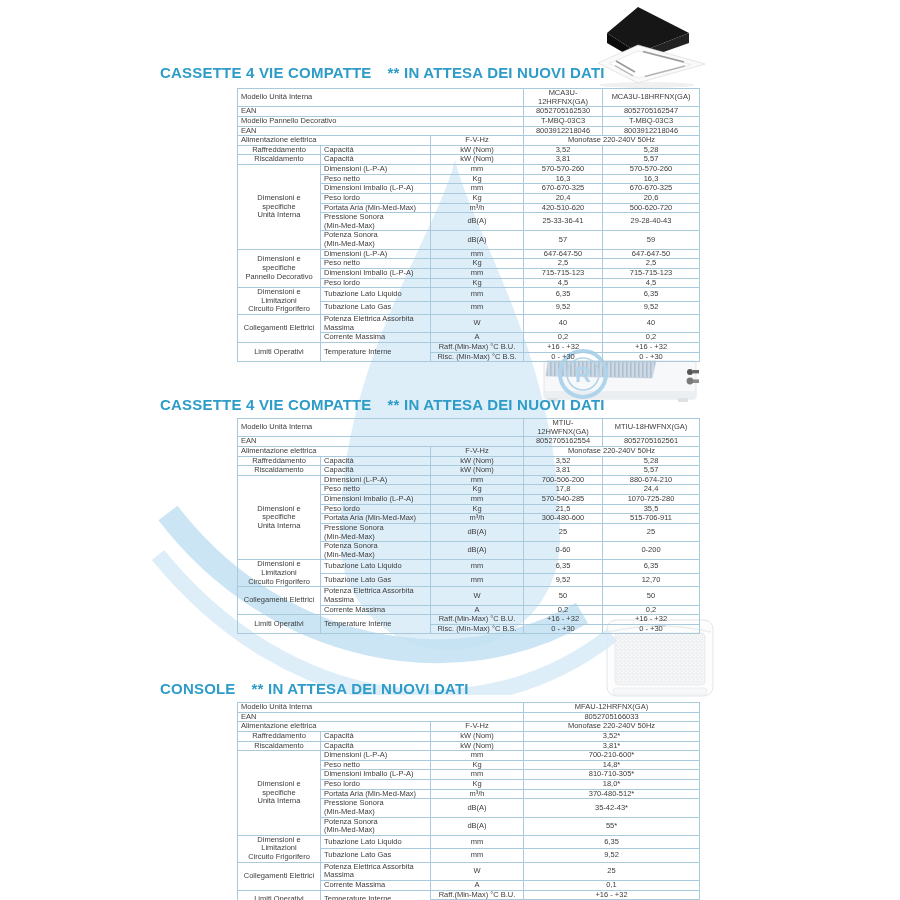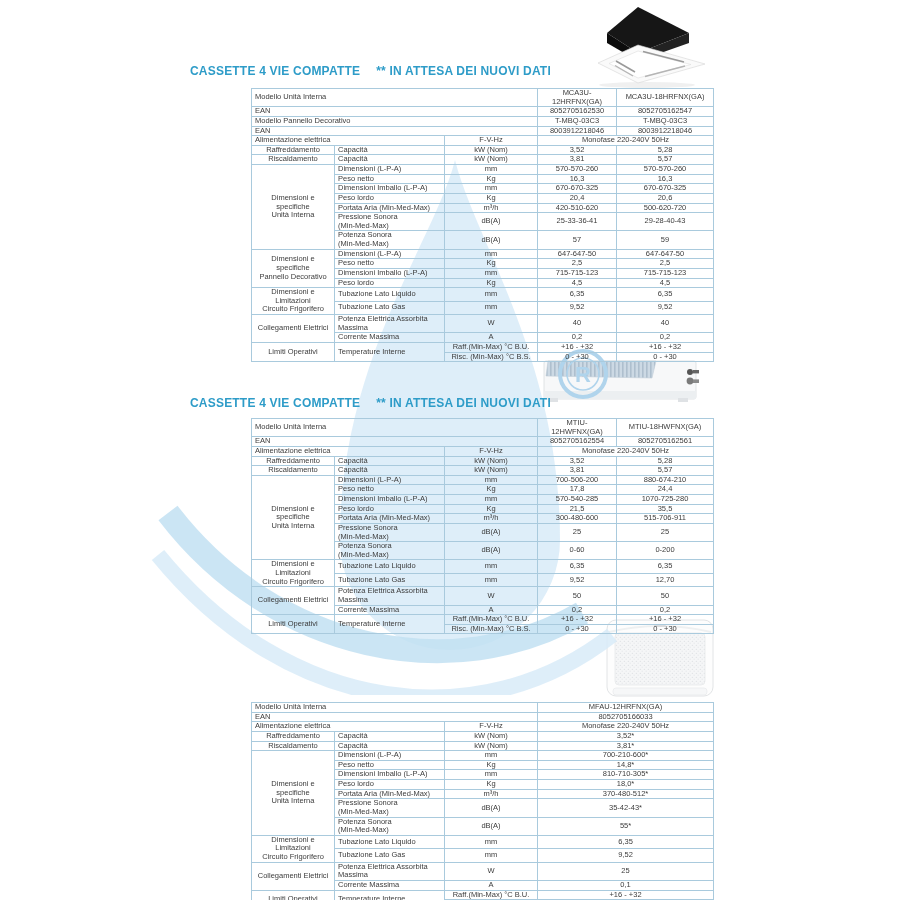--- a/index.html
+++ b/index.html
@@ -3,26 +3,26 @@
 <meta charset="utf-8">
 <style>
   html,body{margin:0;padding:0;background:#fff;}
   .page{position:relative;width:900px;height:900px;background:#ffffff;overflow:hidden;
         font-family:"Liberation Sans",sans-serif;}
   
   .watermark{position:absolute;left:150px;top:95px;width:520px;height:600px;z-index:2;pointer-events:none;}
   
   .product-img{position:absolute;z-index:1;}
   
-  .section-title{position:absolute;left:190px;z-index:3;font-size:12px;font-weight:700;
+  .section-title{position:absolute;left:160px;z-index:3;font-size:15px;font-weight:700;
                  color:#2e9cc8;letter-spacing:.2px;white-space:nowrap;}
   .section-title .note{margin-left:16px;}
   
   table.spec{position:absolute;left:237px;width:462px;z-index:3;border-collapse:collapse;
-             table-layout:fixed;font-size:7.5px;color:#3c3c3c;background:transparent;margin-left:14px;}
+             table-layout:fixed;font-size:7.5px;color:#3c3c3c;background:transparent;}
   table.spec td{border:1px solid #a9cadd;padding:0 3px;height:8.2px;line-height:1.15;
                 text-align:center;vertical-align:middle;white-space:pre-line;
                 overflow:hidden;}
   table.spec td.l{text-align:left;}
   
   .footnote{position:absolute;left:237px;top:912px;z-index:3;font-size:7.5px;color:#3c3c3c;}
 </style>
 </head>
 <body>
 
@@ -372,20 +372,23 @@
           <td>+16 - +32</td>
         </tr>
         <tr>
           <td>Risc. (Min-Max) °C B.S.</td>
           <td>0 - +30</td>
           <td>0 - +30</td>
         </tr>
       </tbody>
     </table>
 
+  <div class="section-title" style="top:680px">
+    <span>CONSOLE</span><span class="note">** IN ATTESA DEI NUOVI DATI</span>
+  </div>
   <table class="spec" style="top:702px">
       <colgroup>
         <col style="width: 83px;">
         <col style="width: 110px;">
         <col style="width: 93px;">
         <col style="width: 176px;">
       </colgroup>
       <tbody>
         <tr>
           <td colspan="3" class="l">Modello Unità Interna</td>

